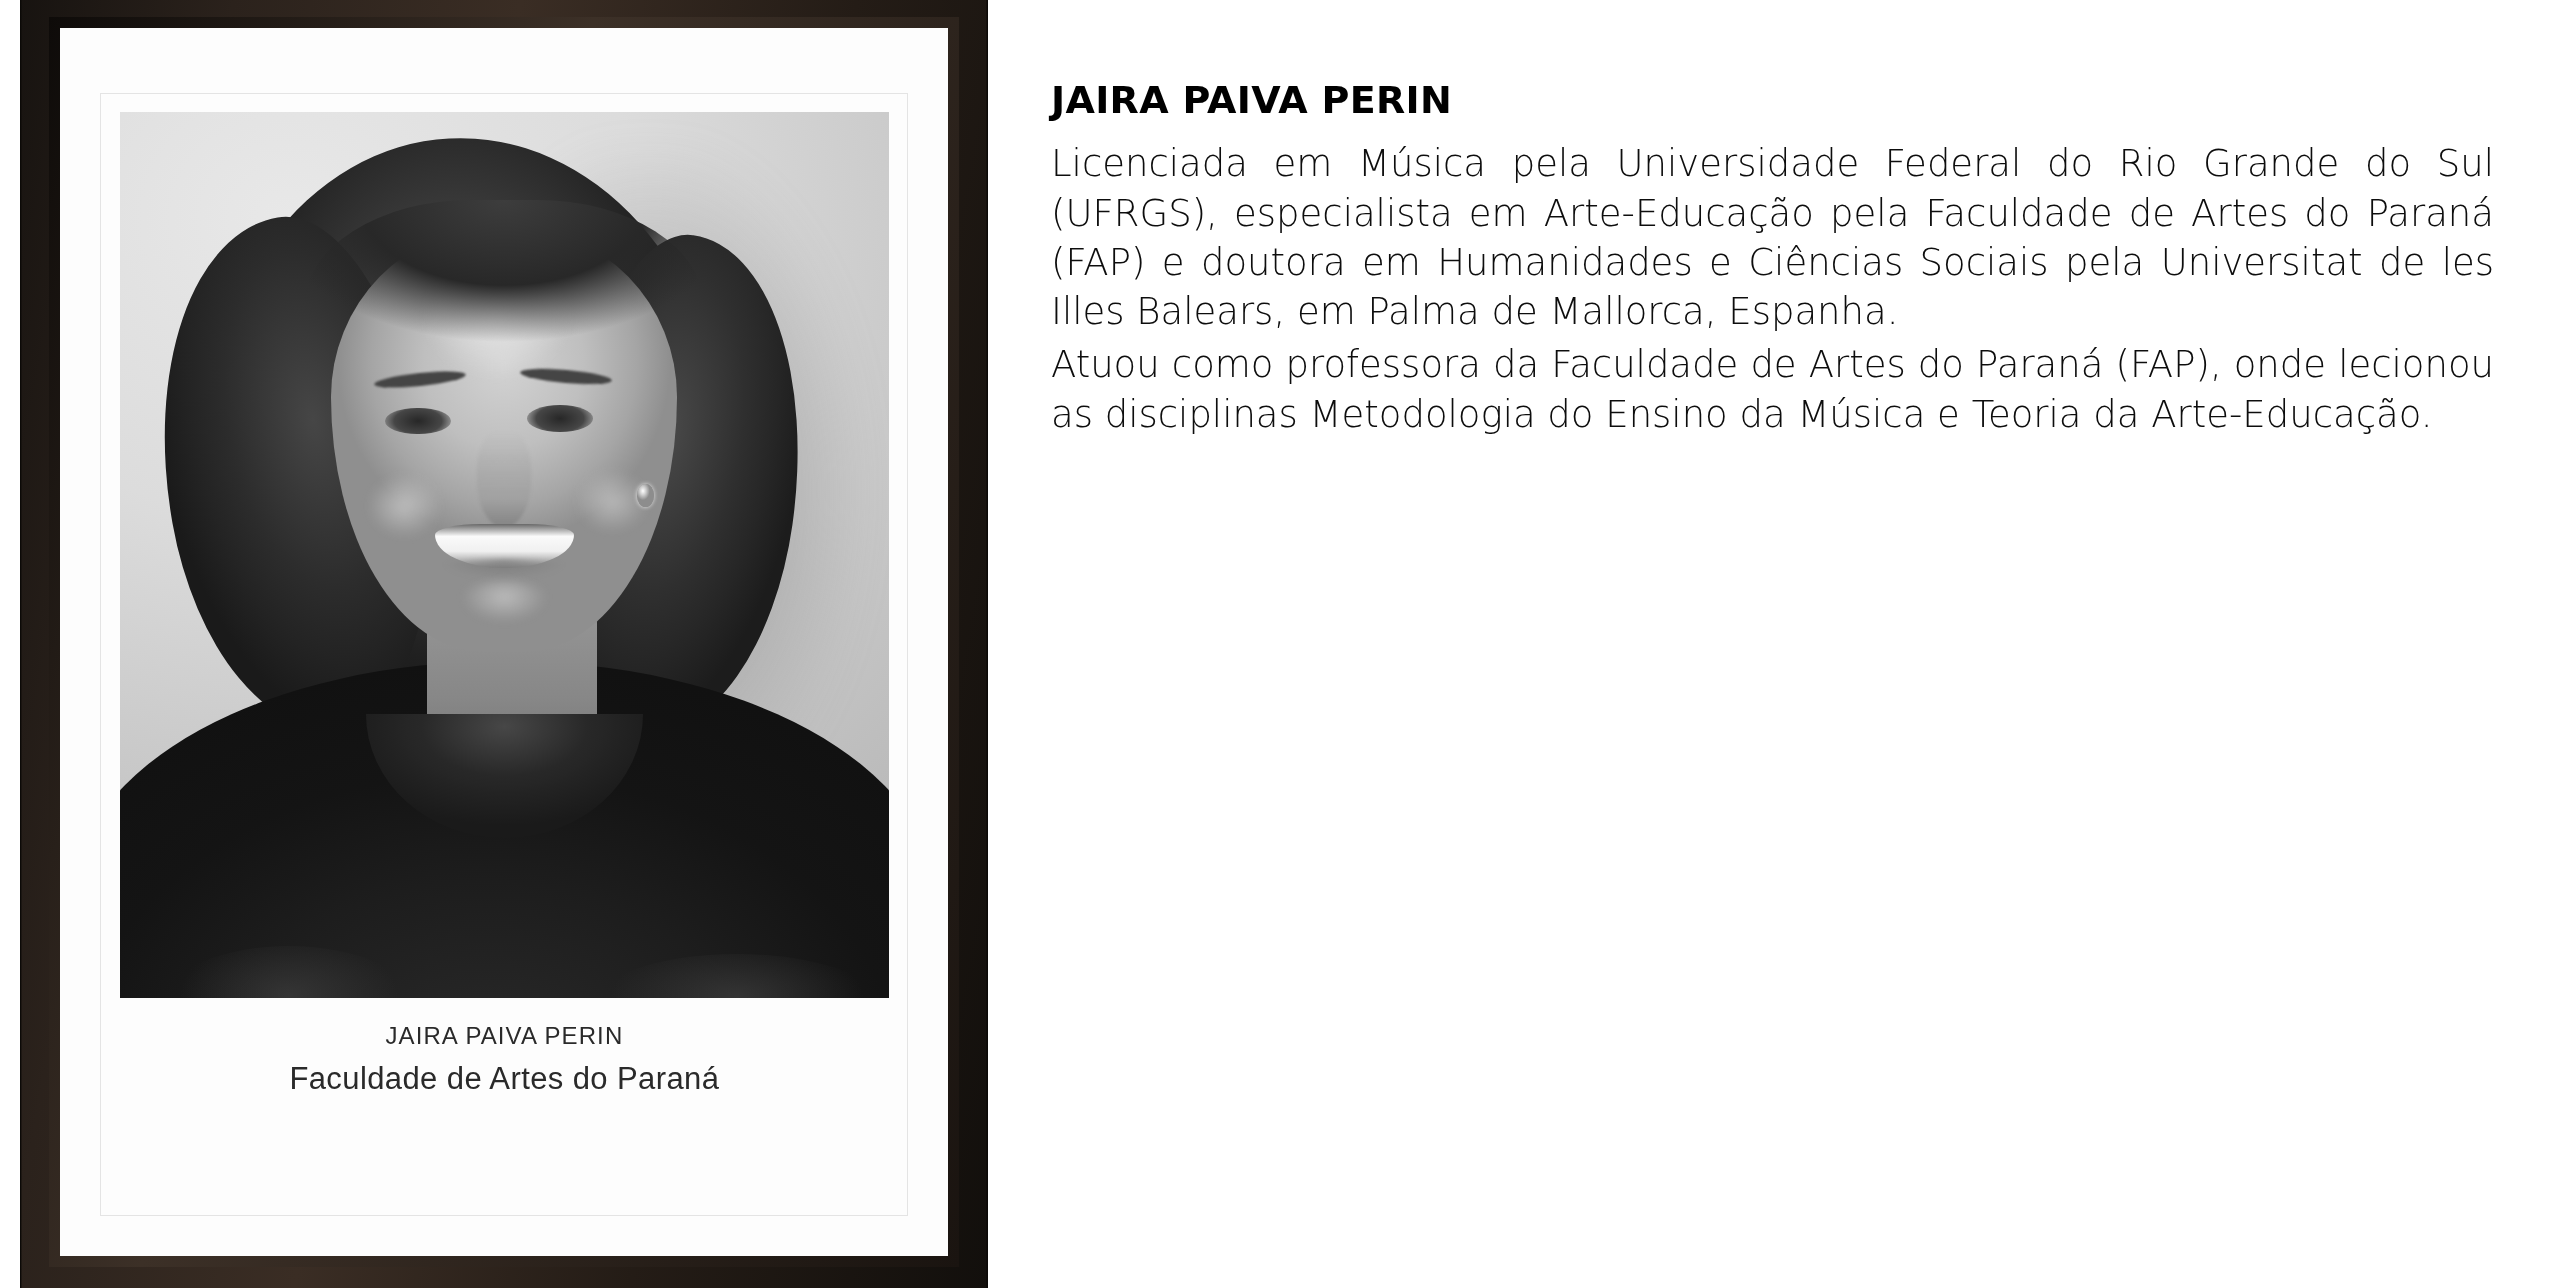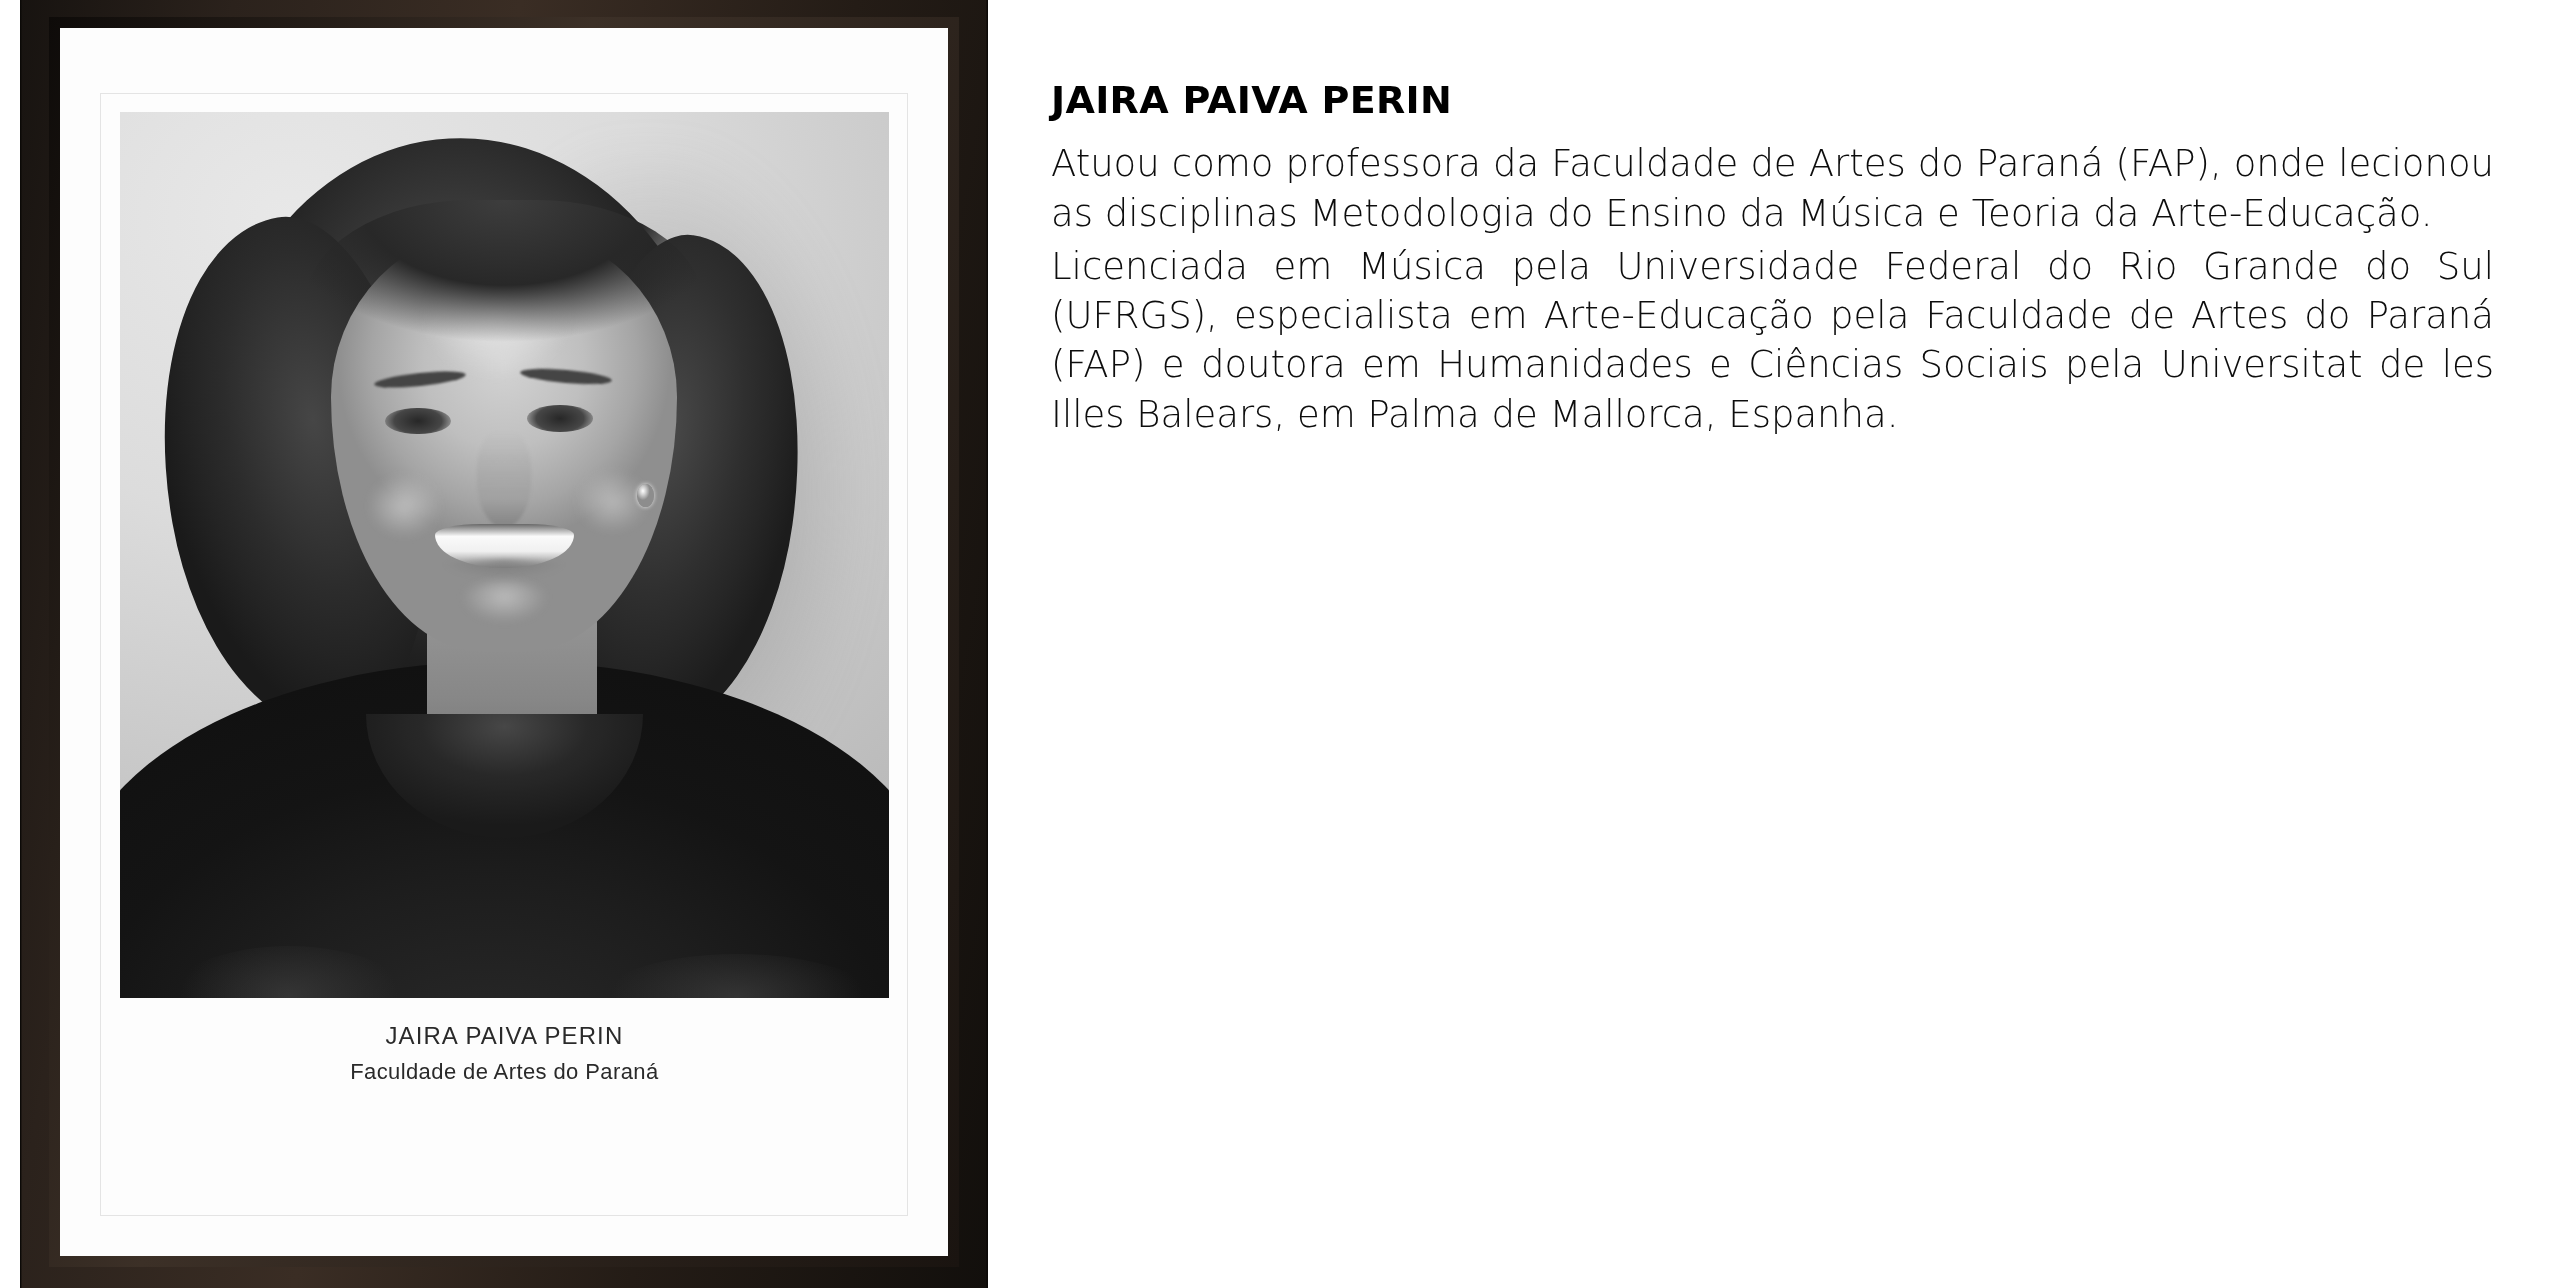--- a/index.html
+++ b/index.html
@@ -306,21 +306,21 @@
   .caption {
     margin-top: 20.4px;
     width: 100%;
     text-align: center;
     font-family: "Liberation Sans", sans-serif;
     color: #2a2a2a;
     line-height: 1.52;
   }
   .caption-line {
     display: block;
-    font-size: 22px;
+    font-size: 31px;
     letter-spacing: 0.4px;
   }
   .caption-line.name {
     letter-spacing: 1.1px;
     font-size: 24px;
   }
 
   
   .text-column {
     flex: 1 1 auto;
@@ -393,18 +393,18 @@
             <span class="caption-line name">JAIRA PAIVA PERIN</span>
             <span class="caption-line">Faculdade de Artes do Paraná</span>
           </div>
         </div>
       </div>
     </div>
   </div>
 
   <div class="text-column">
     <h1 class="bio-name">JAIRA PAIVA PERIN</h1>
+    <p class="bio-paragraph">Licenciada em Música pela Universidade Federal do Rio Grande do Sul (UFRGS), especialista em Arte-Educação pela Faculdade de Artes do Paraná (FAP) e doutora em Humanidades e Ciências Sociais pela Universitat de les Illes Balears, em Palma de Mallorca, Espanha.</p>
     <p class="bio-paragraph">Atuou como professora da Faculdade de Artes do Paraná (FAP), onde lecionou as disciplinas Metodologia do Ensino da Música e Teoria da Arte-Educação.</p>
-    <p class="bio-paragraph">Licenciada em Música pela Universidade Federal do Rio Grande do Sul (UFRGS), especialista em Arte-Educação pela Faculdade de Artes do Paraná (FAP) e doutora em Humanidades e Ciências Sociais pela Universitat de les Illes Balears, em Palma de Mallorca, Espanha.</p>
   </div>
 
 </div>
 
 
 </body></html>

